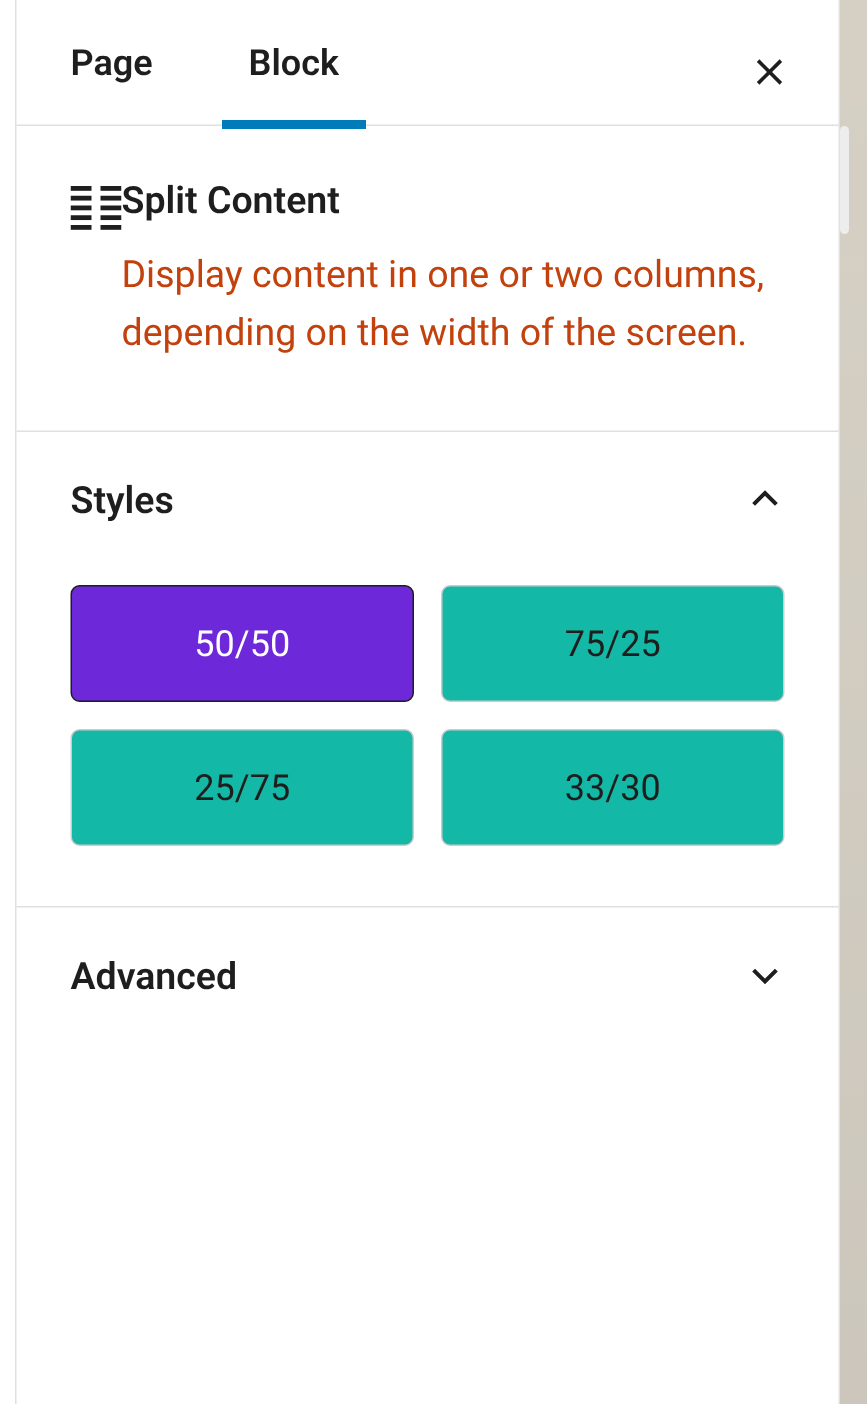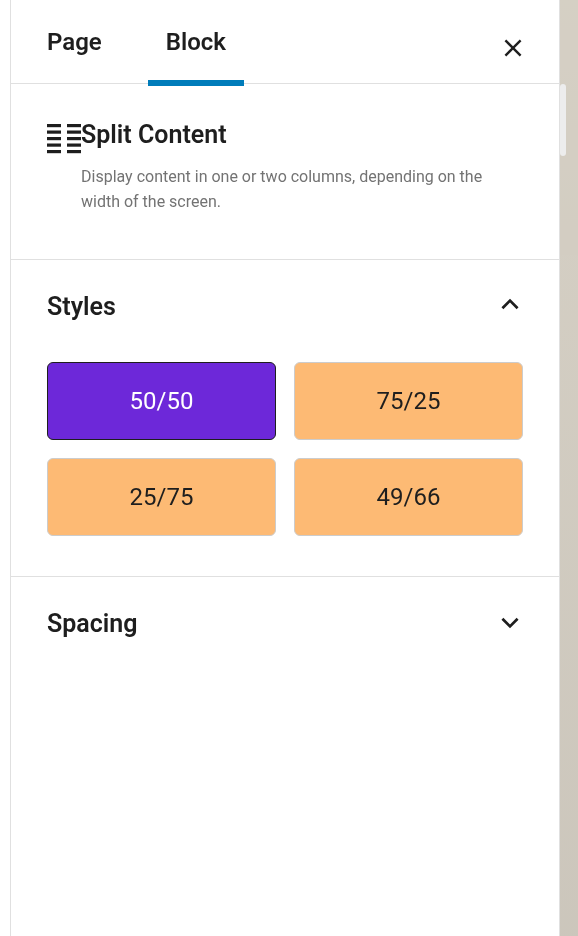--- a/index.html
+++ b/index.html
@@ -68,22 +68,22 @@
     .block-icon { flex-shrink: 0; margin-top: 4px; }
     .block-icon svg { width: 34px; height: 30px; }
     .block-info { flex: 1; }
     .block-title {
       font-size: 25px;
       font-weight: 600;
       color: #1e1e1e;
       margin-bottom: 16px;
     }
     .block-text {
-      font-size: 16px;
-      color: #737373;
+      font-size: 25px;
+      color: #c2410c;
       line-height: 1.55;
     }
     .panel {
       border-bottom: 1px solid #e0e0e0;
       padding: 32px 36px;
     }
     .panel.expanded { padding-bottom: 40px; }
     .panel-header {
       display: flex;
       align-items: center;
@@ -98,21 +98,21 @@
     .chevron svg { width: 26px; height: 26px; }
     .style-grid {
       display: grid;
       grid-template-columns: 1fr 1fr;
       gap: 18px;
       margin-top: 40px;
     }
     .style-btn {
       border: 1px solid #ccc;
       border-radius: 6px;
-      background: #fdba74;
+      background: #14b8a6;
       padding: 24px 0;
       font-size: 24px;
       color: #1e1e1e;
       cursor: pointer;
       text-align: center;
       font-family: inherit;
     }
     .style-btn.selected {
       background: #6d28d9;
       color: #fff;
@@ -186,28 +186,28 @@
       <span class="chevron">
         <svg viewBox="0 0 24 24" fill="none" stroke="#1e1e1e" stroke-width="2.5">
             <polyline points="5 15 12 8 19 15"></polyline>
           </svg>
       </span>
     </div>
     <div class="style-grid">
       <button class="style-btn selected">50/50</button>
       <button class="style-btn">75/25</button>
       <button class="style-btn">25/75</button>
-      <button class="style-btn">49/66</button>
+      <button class="style-btn">33/30</button>
     </div>
   </div>
 
 
   <div class="panel no-border">
     <div class="panel-header">
-      <div class="panel-title">Spacing</div>
+      <div class="panel-title">Advanced</div>
       <span class="chevron">
         <svg viewBox="0 0 24 24" fill="none" stroke="#1e1e1e" stroke-width="2.5">
             <polyline points="5 9 12 16 19 9"></polyline>
           </svg>
       </span>
     </div>
   </div>
 
 </div>
 

